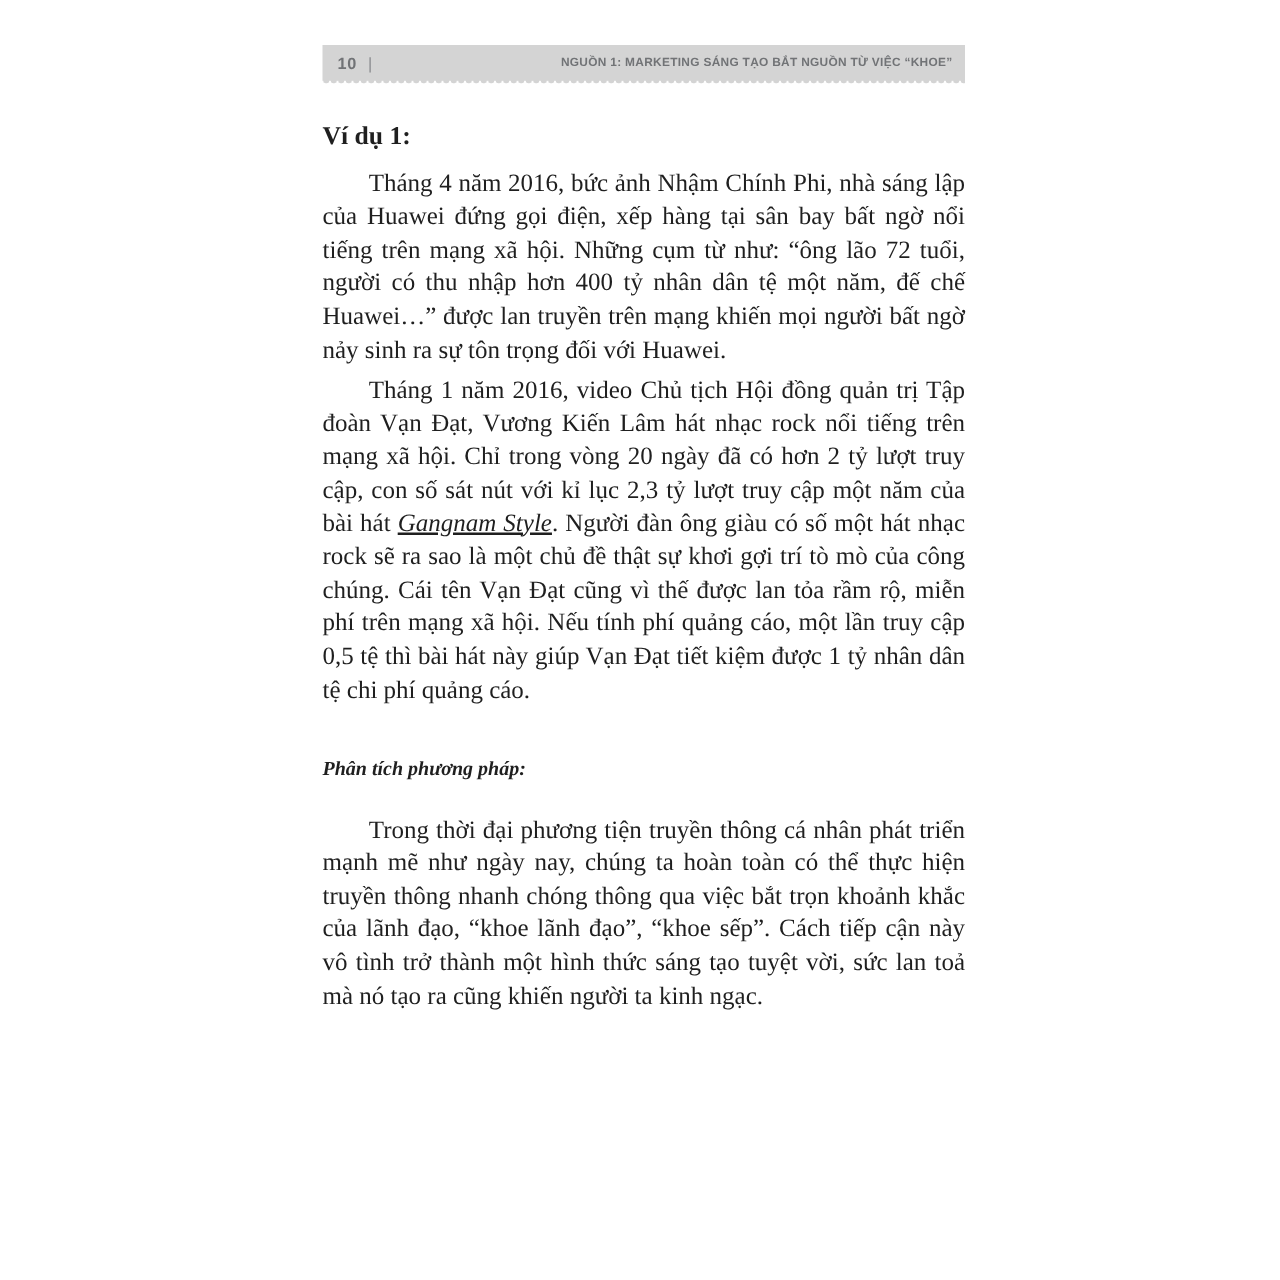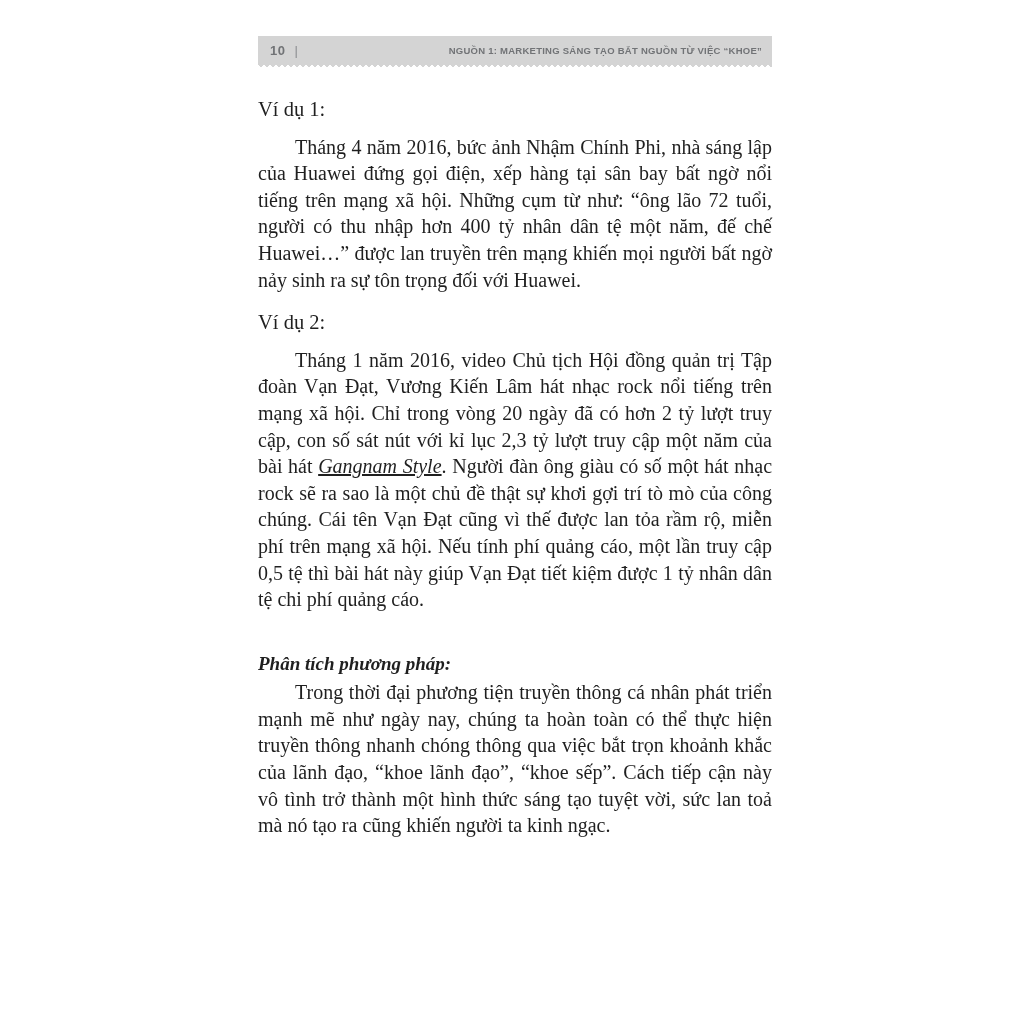--- a/index.html
+++ b/index.html
@@ -71,32 +71,32 @@
   
   .content {
     margin-top: 32px;
     color: #1f1f1f;
     font-size: 20px;
     line-height: 26.6px;
     text-align: justify;
   }
   .content h3 {
     font-size: 20.5px;
-    font-weight: normal;
+    font-weight: bold;
     margin: 16px 0 11px 0;
     text-align: left;
   }
   .content h3.first {
     margin-top: 0;
   }
   .content h4.analysis-heading {
-    font-size: 19px;
+    font-size: 16px;
     font-weight: bold;
     font-style: italic;
-    margin: 38px 0 2px 0;
+    margin: 38px 0 21px 0;
     text-align: left;
   }
   .content p {
     margin: 0 0 6px 0;
     text-indent: 37px;
   }
   .content p em {
     font-style: italic;
     text-decoration: underline;
   }
@@ -113,21 +113,20 @@
         <span class="pageno-sep">|</span>
       </div>
       <div class="chapter-title">NGUỒN 1: MARKETING SÁNG TẠO BẮT NGUỒN TỪ VIỆC “KHOE”</div>
     </div>
 
     <div class="content">
 
       <h3 class="first">Ví dụ 1:</h3>
       <p>Tháng 4 năm 2016, bức ảnh Nhậm Chính Phi, nhà sáng lập của Huawei đứng gọi điện, xếp hàng tại sân bay bất ngờ nổi tiếng trên mạng xã hội. Những cụm từ như: “ông lão 72 tuổi, người có thu nhập hơn 400 tỷ nhân dân tệ một năm, đế chế Huawei…” được lan truyền trên mạng khiến mọi người bất ngờ nảy sinh ra sự tôn trọng đối với Huawei.</p>
 
-      <h3>Ví dụ 2:</h3>
       <p><span>Tháng 1 năm 2016, video Chủ tịch Hội đồng quản trị Tập đoàn Vạn Đạt, Vương Kiến Lâm hát nhạc rock nổi tiếng trên mạng xã hội. Chỉ trong vòng 20 ngày đã có hơn 2 tỷ lượt truy cập, con số sát nút với kỉ lục 2,3 tỷ lượt truy cập một năm của bài hát </span><em>Gangnam Style</em><span>. Người đàn ông giàu có số một hát nhạc rock sẽ ra sao là một chủ đề thật sự khơi gợi trí tò mò của công chúng. Cái tên Vạn Đạt cũng vì thế được lan tỏa rầm rộ, miễn phí trên mạng xã hội. Nếu tính phí quảng cáo, một lần truy cập 0,5 tệ thì bài hát này giúp Vạn Đạt tiết kiệm được 1 tỷ nhân dân tệ chi phí quảng cáo.</span></p>
 
       <h4 class="analysis-heading">Phân tích phương pháp:</h4>
       <p>Trong thời đại phương tiện truyền thông cá nhân phát triển mạnh mẽ như ngày nay, chúng ta hoàn toàn có thể thực hiện truyền thông nhanh chóng thông qua việc bắt trọn khoảnh khắc của lãnh đạo, “khoe lãnh đạo”, “khoe sếp”. Cách tiếp cận này vô tình trở thành một hình thức sáng tạo tuyệt vời, sức lan toả mà nó tạo ra cũng khiến người ta kinh ngạc.</p>
 
     </div>
   </div>
 </div>
 
 </body></html>

